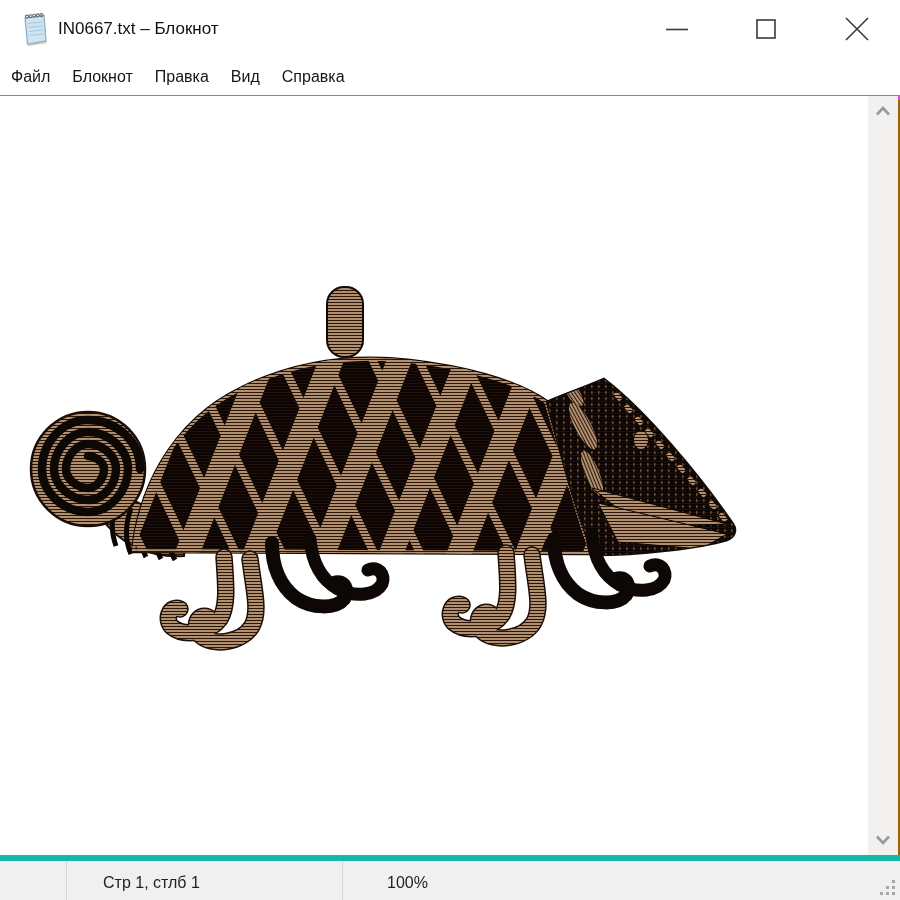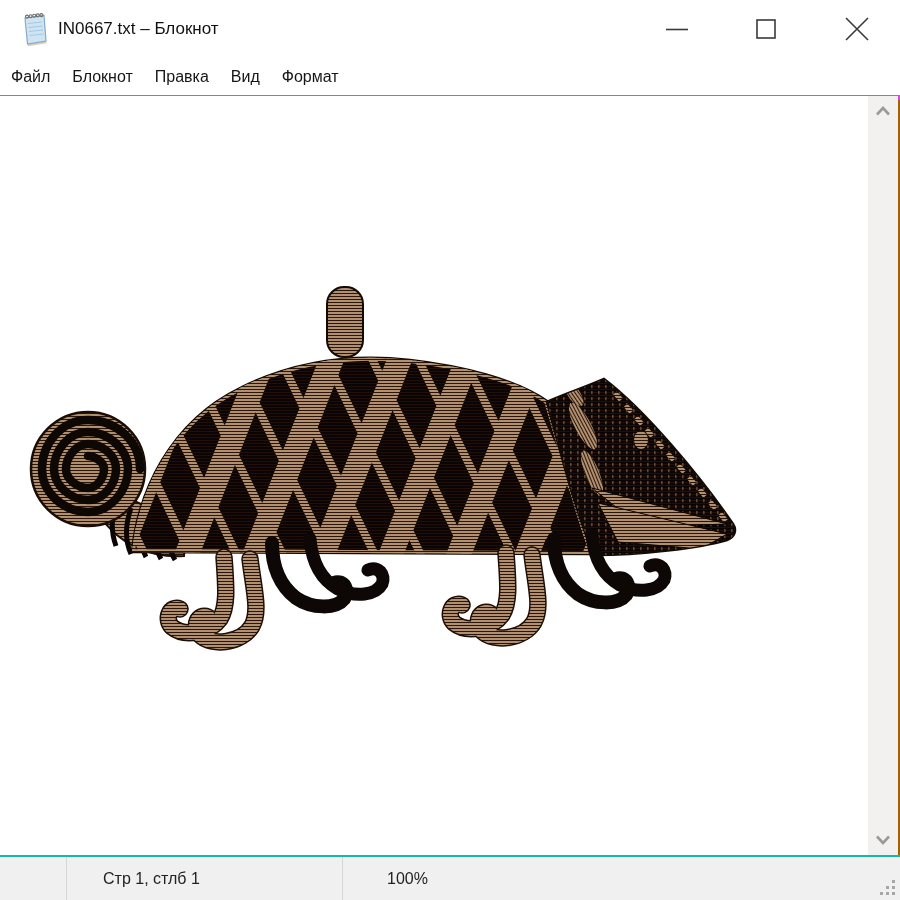--- a/index.html
+++ b/index.html
@@ -26,21 +26,21 @@
   .artwork{position:absolute;left:0;top:0;}
 
   
   .scrollbar{position:absolute;left:868px;top:96px;width:30px;height:759px;background:#f2f1f0;}
   .scroll-arrow{position:absolute;left:0;width:30px;height:26px;display:flex;
                 align-items:center;justify-content:center;}
   .scroll-arrow.up{top:2px}.scroll-arrow.down{bottom:2px}
 
   
   .statusbar{position:absolute;left:0;top:855px;width:900px;height:45px;background:#f0f0f0;
-             border-top:2px solid #14b8a6;box-sizing:border-box;font-size:16px;color:#222;}
+             border-top:6px solid #14b8a6;box-sizing:border-box;font-size:16px;color:#222;}
   .cell{position:absolute;top:0;height:44px;line-height:44px;white-space:nowrap;box-sizing:border-box;}
   .cell.b{border-left:1px solid #d6d6d6;}
   #cell-empty{left:0;width:66px;}
   #cell-cursor{left:66px;width:276px;padding-left:36px;}
   #cell-zoom{left:342px;width:98px;text-align:center;padding-left:32px;}
   #cell-eol{left:440px;width:230px;padding-left:14px;}
   #cell-enc{left:670px;width:230px;padding-left:14px;}
   .grip{position:absolute;right:3px;bottom:3px;}
 
   
@@ -83,21 +83,21 @@
         <path d="M2,2 L24,24 M24,2 L2,24" stroke="#3a3a3a" stroke-width="1.6"></path>
       </svg>
     </div>
   </div>
 
   <div class="menubar">
     <span class="menu-item">Файл</span>
     <span class="menu-item">Блокнот</span>
     <span class="menu-item">Правка</span>
     <span class="menu-item">Вид</span>
-    <span class="menu-item">Формат</span>
+    <span class="menu-item">Справка</span>
   </div>
 
   <div class="textarea">
     <svg class="artwork" width="868" height="759" viewBox="0 0 868 759">
       <defs>
         <pattern id="scan" width="6" height="3" patternUnits="userSpaceOnUse">
           <rect width="6" height="3" fill="#b19070"></rect>
           <rect y="2" width="6" height="1" fill="#2b150a"></rect>
         </pattern>
         <pattern id="scanB" width="6" height="3" patternUnits="userSpaceOnUse">

